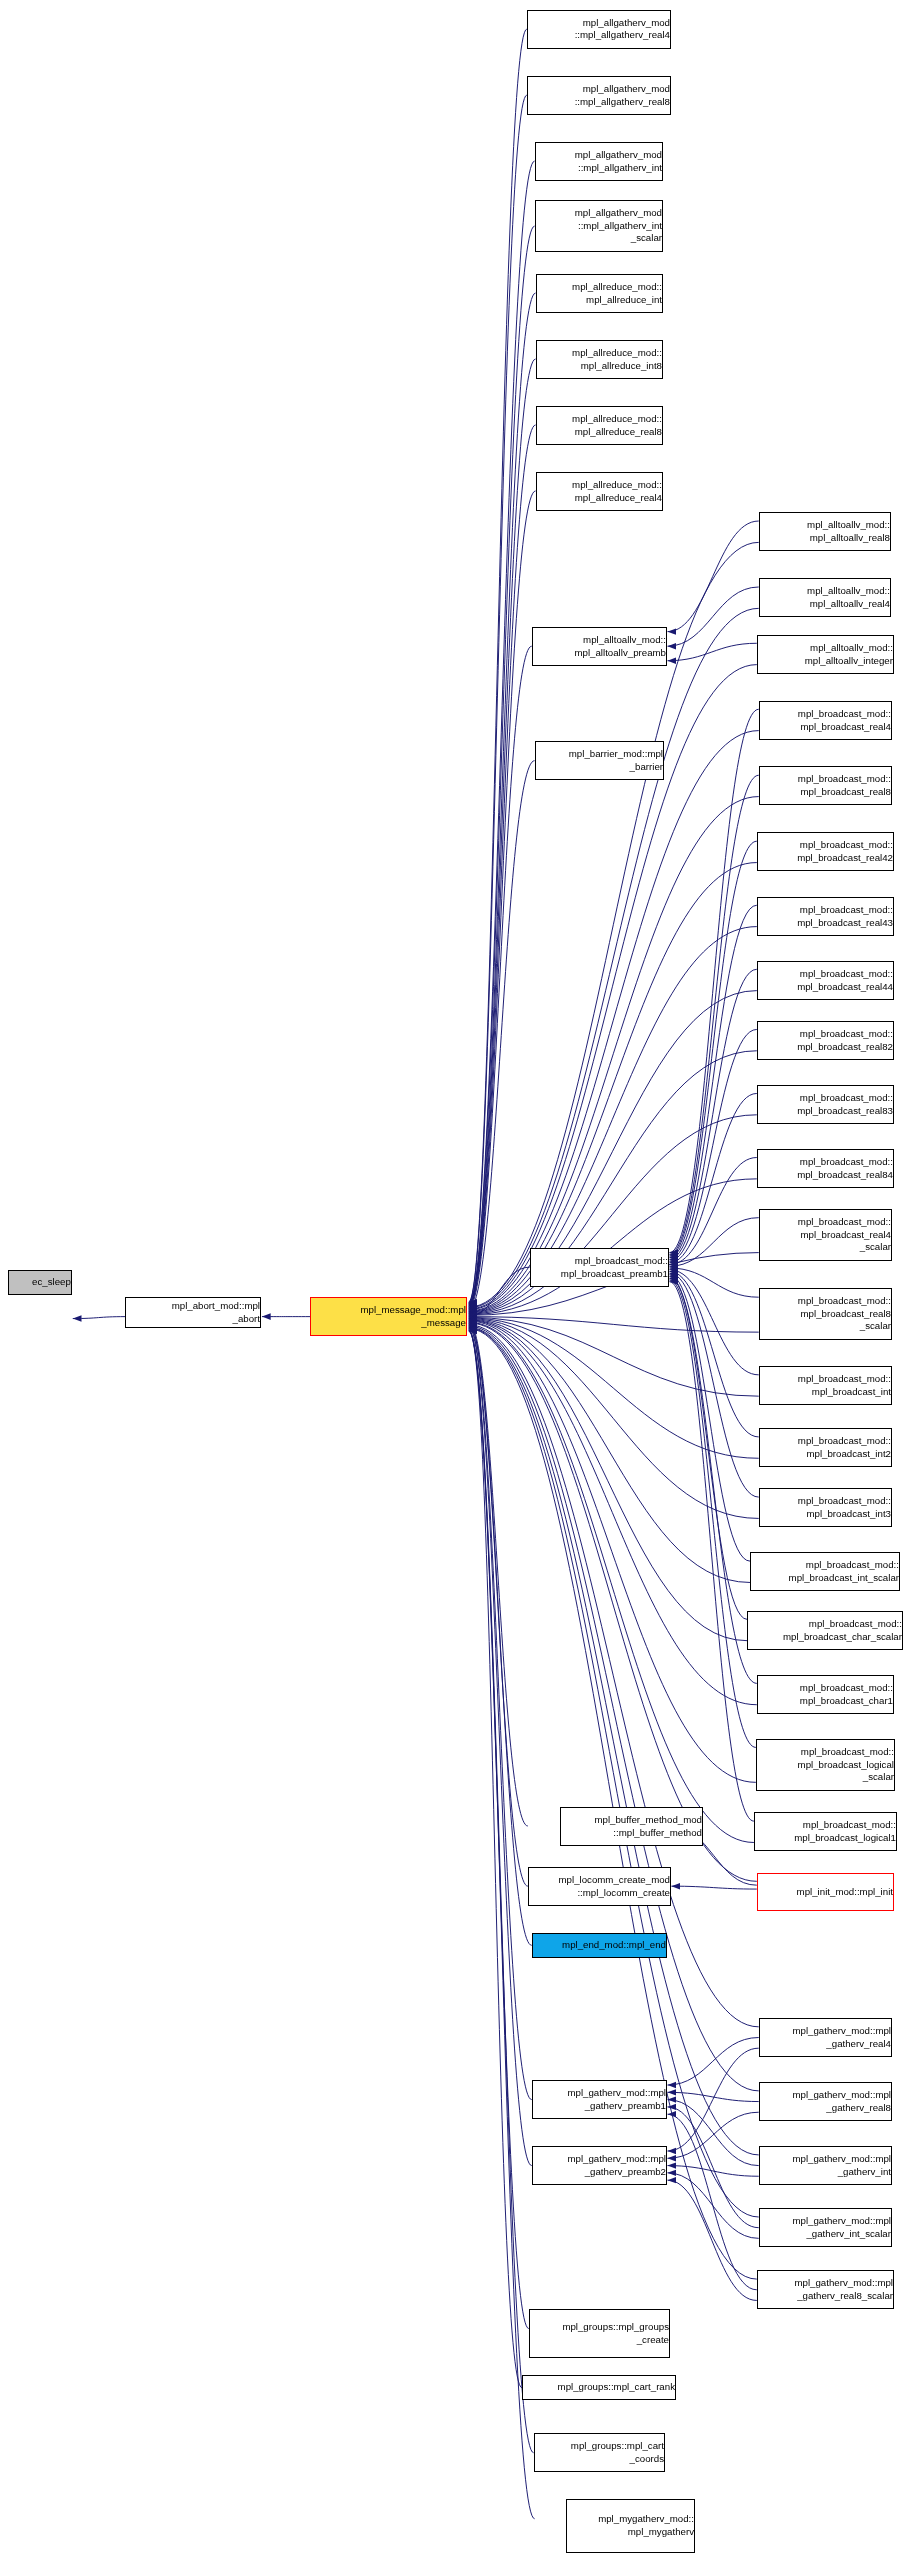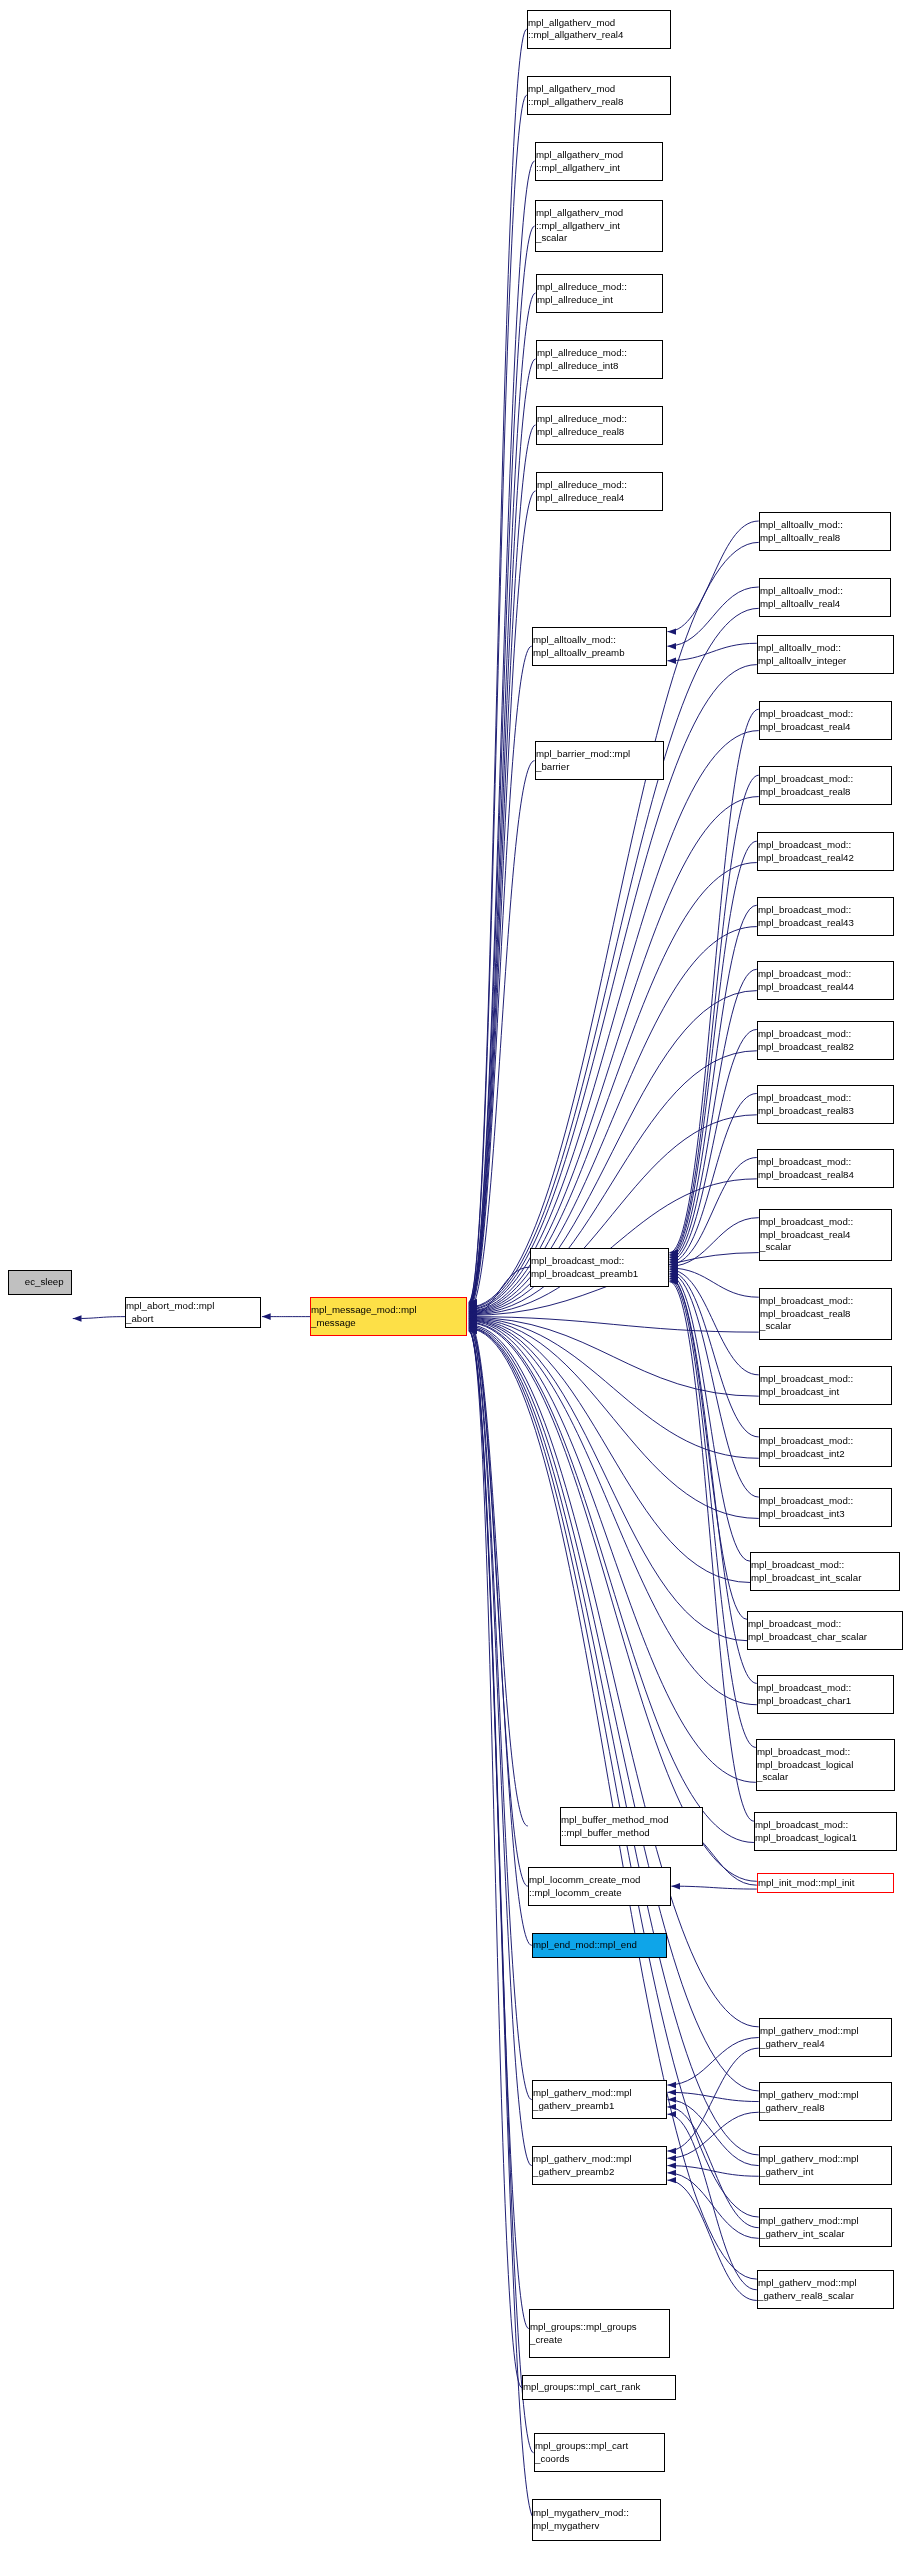--- a/index.html
+++ b/index.html
@@ -4,21 +4,21 @@
 <style>
   html,body{margin:0;padding:0;}
   body{
     width:913px;height:2576px;position:relative;background:#ffffff;
     font-family:"Liberation Sans",sans-serif;overflow:hidden;
   }
   #edge-layer{position:absolute;left:0;top:0;}
   #nodes{position:absolute;left:0;top:0;width:913px;height:2576px;}
   .node{
     position:absolute;box-sizing:border-box;
-    display:flex;flex-direction:column;justify-content:center;align-items:flex-start;
+    display:flex;flex-direction:column;justify-content:center;align-items:flex-end;
     border:1px solid #000;background:#fff;
     font-size:9.7px;line-height:12.6px;text-align:center;color:#000;
     cursor:pointer;
   }
   .node span{white-space:nowrap;display:block;}
 </style>
 </head>
 <body style="background: rgb(255, 255, 255);">
 
 <svg id="edge-layer" width="913" height="2576" xmlns="http://www.w3.org/2000/svg" viewBox="0 0 941 2655">
@@ -193,21 +193,21 @@
       <span>mpl_groups::mpl_groups</span>
       <span>_create</span>
     </div>
     <div class="node" style="left: 522px; top: 2375px; width: 154px; height: 25px; background: rgb(255, 255, 255); border-color: rgb(0, 0, 0); color: rgb(0, 0, 0);">
       <span>mpl_groups::mpl_cart_rank</span>
     </div>
     <div class="node" style="left: 534px; top: 2433px; width: 131px; height: 39px; background: rgb(255, 255, 255); border-color: rgb(0, 0, 0); color: rgb(0, 0, 0);">
       <span>mpl_groups::mpl_cart</span>
       <span>_coords</span>
     </div>
-    <div class="node" style="left: 532px; top: 2499px; width: 129px; height: 42px; background: rgb(255, 255, 255); border-color: rgb(0, 0, 0); color: rgb(0, 0, 0);">
+    <div class="node" style="left: 566px; top: 2499px; width: 129px; height: 54px; background: rgb(255, 255, 255); border-color: rgb(0, 0, 0); color: rgb(0, 0, 0);">
       <span>mpl_mygatherv_mod::</span>
       <span>mpl_mygatherv</span>
     </div>
     <div class="node" style="left: 759px; top: 512px; width: 132px; height: 39px; background: rgb(255, 255, 255); border-color: rgb(0, 0, 0); color: rgb(0, 0, 0);">
       <span>mpl_alltoallv_mod::</span>
       <span>mpl_alltoallv_real8</span>
     </div>
     <div class="node" style="left: 759px; top: 578px; width: 132px; height: 39px; background: rgb(255, 255, 255); border-color: rgb(0, 0, 0); color: rgb(0, 0, 0);">
       <span>mpl_alltoallv_mod::</span>
       <span>mpl_alltoallv_real4</span>
@@ -284,21 +284,21 @@
     </div>
     <div class="node" style="left: 756px; top: 1739px; width: 139px; height: 52px; background: rgb(255, 255, 255); border-color: rgb(0, 0, 0); color: rgb(0, 0, 0);">
       <span>mpl_broadcast_mod::</span>
       <span>mpl_broadcast_logical</span>
       <span>_scalar</span>
     </div>
     <div class="node" style="left: 754px; top: 1812px; width: 143px; height: 39px; background: rgb(255, 255, 255); border-color: rgb(0, 0, 0); color: rgb(0, 0, 0);">
       <span>mpl_broadcast_mod::</span>
       <span>mpl_broadcast_logical1</span>
     </div>
-    <div class="node" style="left: 757px; top: 1873px; width: 137px; height: 20px; background: rgb(255, 255, 255); border-color: rgb(255, 0, 0); color: rgb(0, 0, 0);">
+    <div class="node" style="left: 757px; top: 1873px; width: 137px; height: 38px; background: rgb(255, 255, 255); border-color: rgb(255, 0, 0); color: rgb(0, 0, 0);">
       <span>mpl_init_mod::mpl_init</span>
     </div>
     <div class="node" style="left: 759px; top: 2018px; width: 133px; height: 39px; background: rgb(255, 255, 255); border-color: rgb(0, 0, 0); color: rgb(0, 0, 0);">
       <span>mpl_gatherv_mod::mpl</span>
       <span>_gatherv_real4</span>
     </div>
     <div class="node" style="left: 759px; top: 2082px; width: 133px; height: 39px; background: rgb(255, 255, 255); border-color: rgb(0, 0, 0); color: rgb(0, 0, 0);">
       <span>mpl_gatherv_mod::mpl</span>
       <span>_gatherv_real8</span>
     </div>

